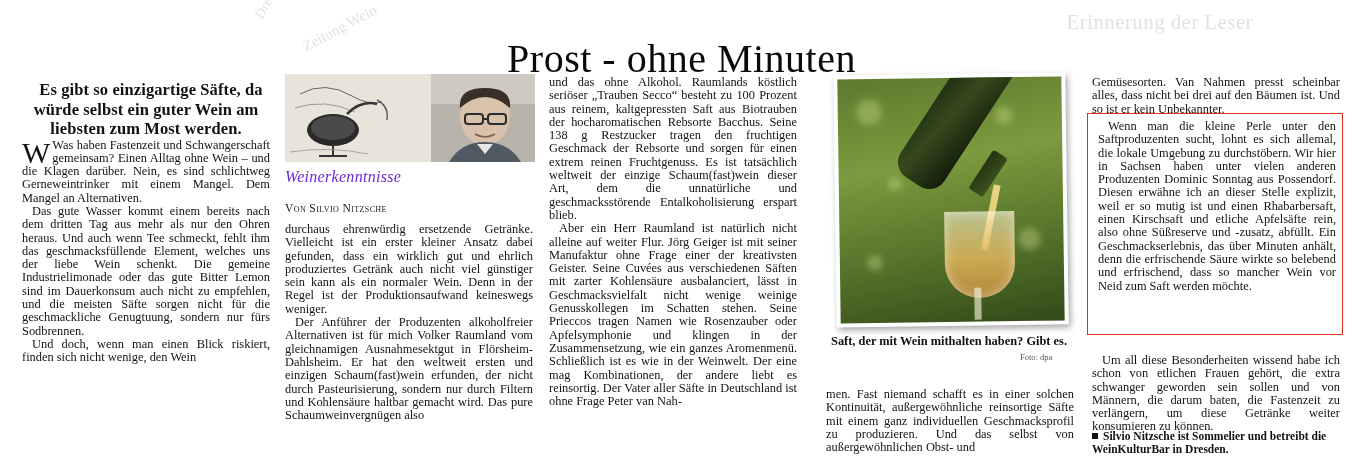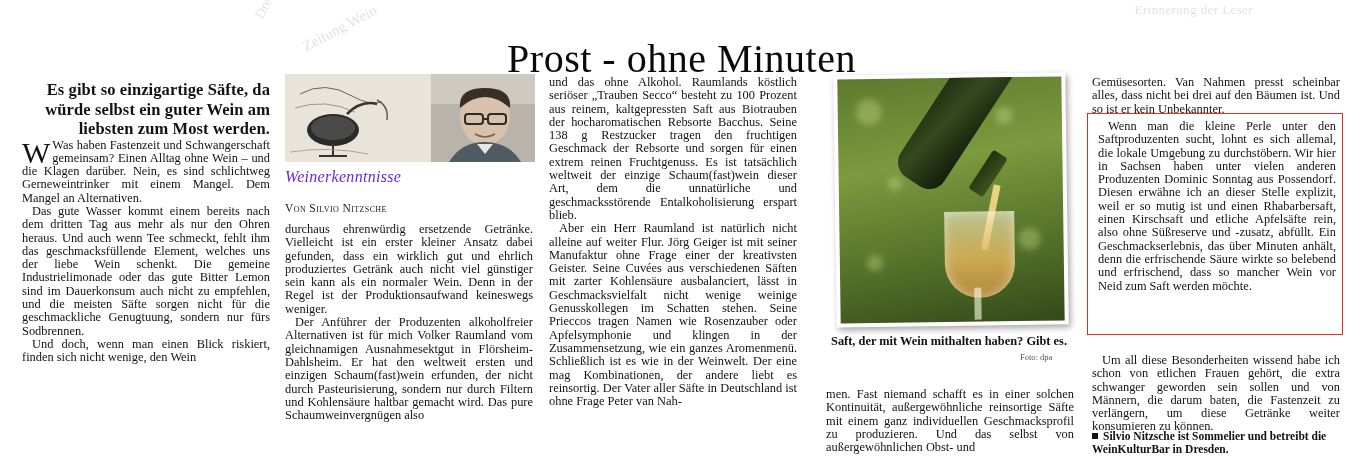--- a/index.html
+++ b/index.html
@@ -35,22 +35,22 @@
   .ghost {
     position: absolute;
     color: rgba(120,120,120,0.22);
     font-family: "Liberation Serif", serif;
     pointer-events: none;
     user-select: none;
     white-space: nowrap;
   }
   .ghost-top-right {
     right: 110px;
-    top: 2px;
-    font-size: 13px;
+    top: 10px;
+    font-size: 21px;
     letter-spacing: 0.4px;
     text-align: center;
   }
   .ghost-vert-1 {
     left: 300px;
     top: 40px;
     font-size: 15px;
     transform: rotate(-28deg);
     transform-origin: left top;
   }
@@ -78,21 +78,21 @@
   .col p.first {
     text-indent: 0;
   }
 
   
   #col1 { left: 22px; top: 80px; width: 248px; }
   .lead {
     font-size: 16.5px;
     line-height: 19.5px;
     font-weight: bold;
-    text-align: right;
+    text-align: center;
     margin: 0 0 22px 0;
     text-indent: 0;
     letter-spacing: 0.1px;
   }
   .dropcap-para {
     position: relative;
     text-indent: 0;
   }
   .dropcap {
     float: left;

